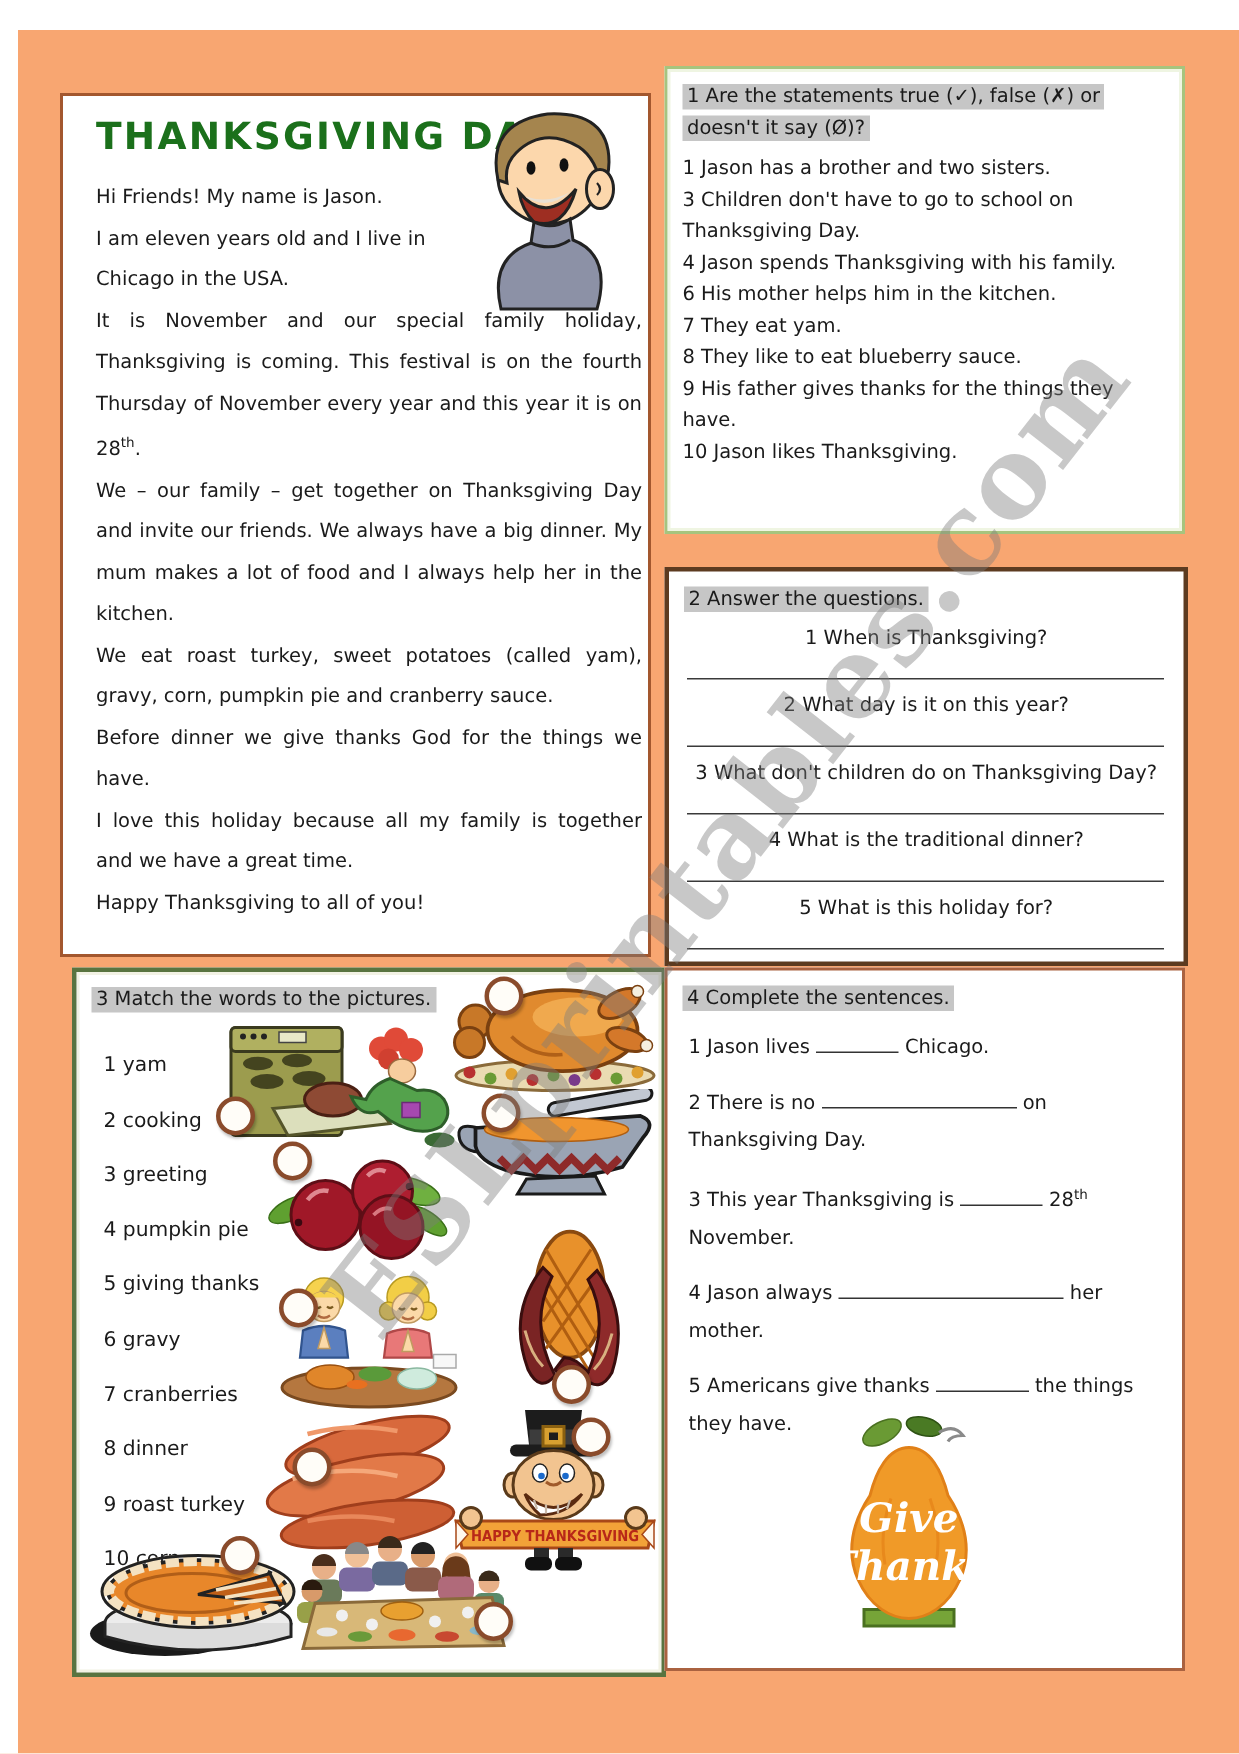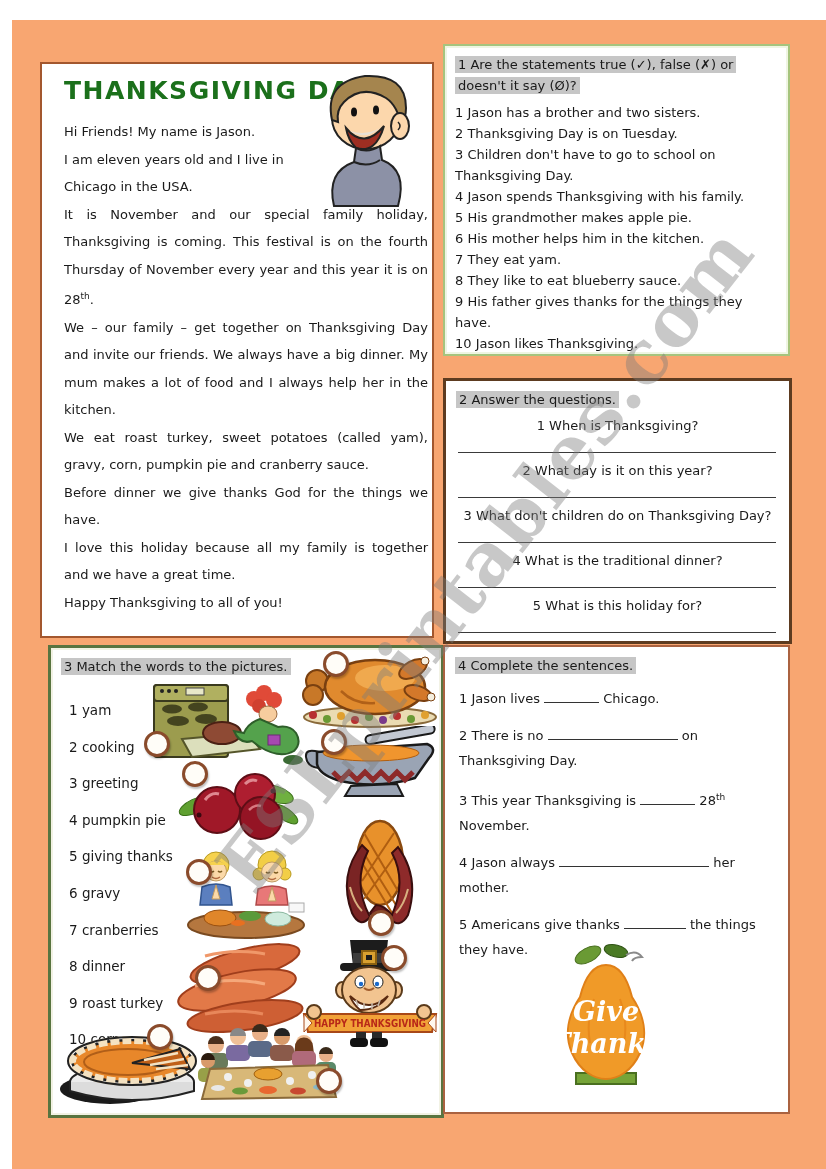--- a/index.html
+++ b/index.html
@@ -88,24 +88,22 @@
         <div class="para">Happy Thanksgiving to all of you!</div>
       </div>
   </div>
 
   <div class="panel panel-ex1">
     <div class="ex-header">
       <span class="hl">1 Are the statements true (✓), false (✗) or doesn't it say (Ø)?</span>
     </div>
     <div class="list">
         <div class="statement">1 Jason has a brother and two sisters.</div>
-        <div class="statement">2 Thanksgiving Day is on Tuesday.</div>
         <div class="statement">3 Children don't have to go to school on Thanksgiving Day.</div>
         <div class="statement">4 Jason spends Thanksgiving with his family.</div>
-        <div class="statement">5 His grandmother makes apple pie.</div>
         <div class="statement">6 His mother helps him in the kitchen.</div>
         <div class="statement">7 They eat yam.</div>
         <div class="statement">8 They like to eat blueberry sauce.</div>
         <div class="statement">9 His father gives thanks for the things they have.</div>
         <div class="statement">10 Jason likes Thanksgiving.</div>
       </div>
   </div>
 
   <div class="panel panel-ex2">
     <div class="ex-header">

